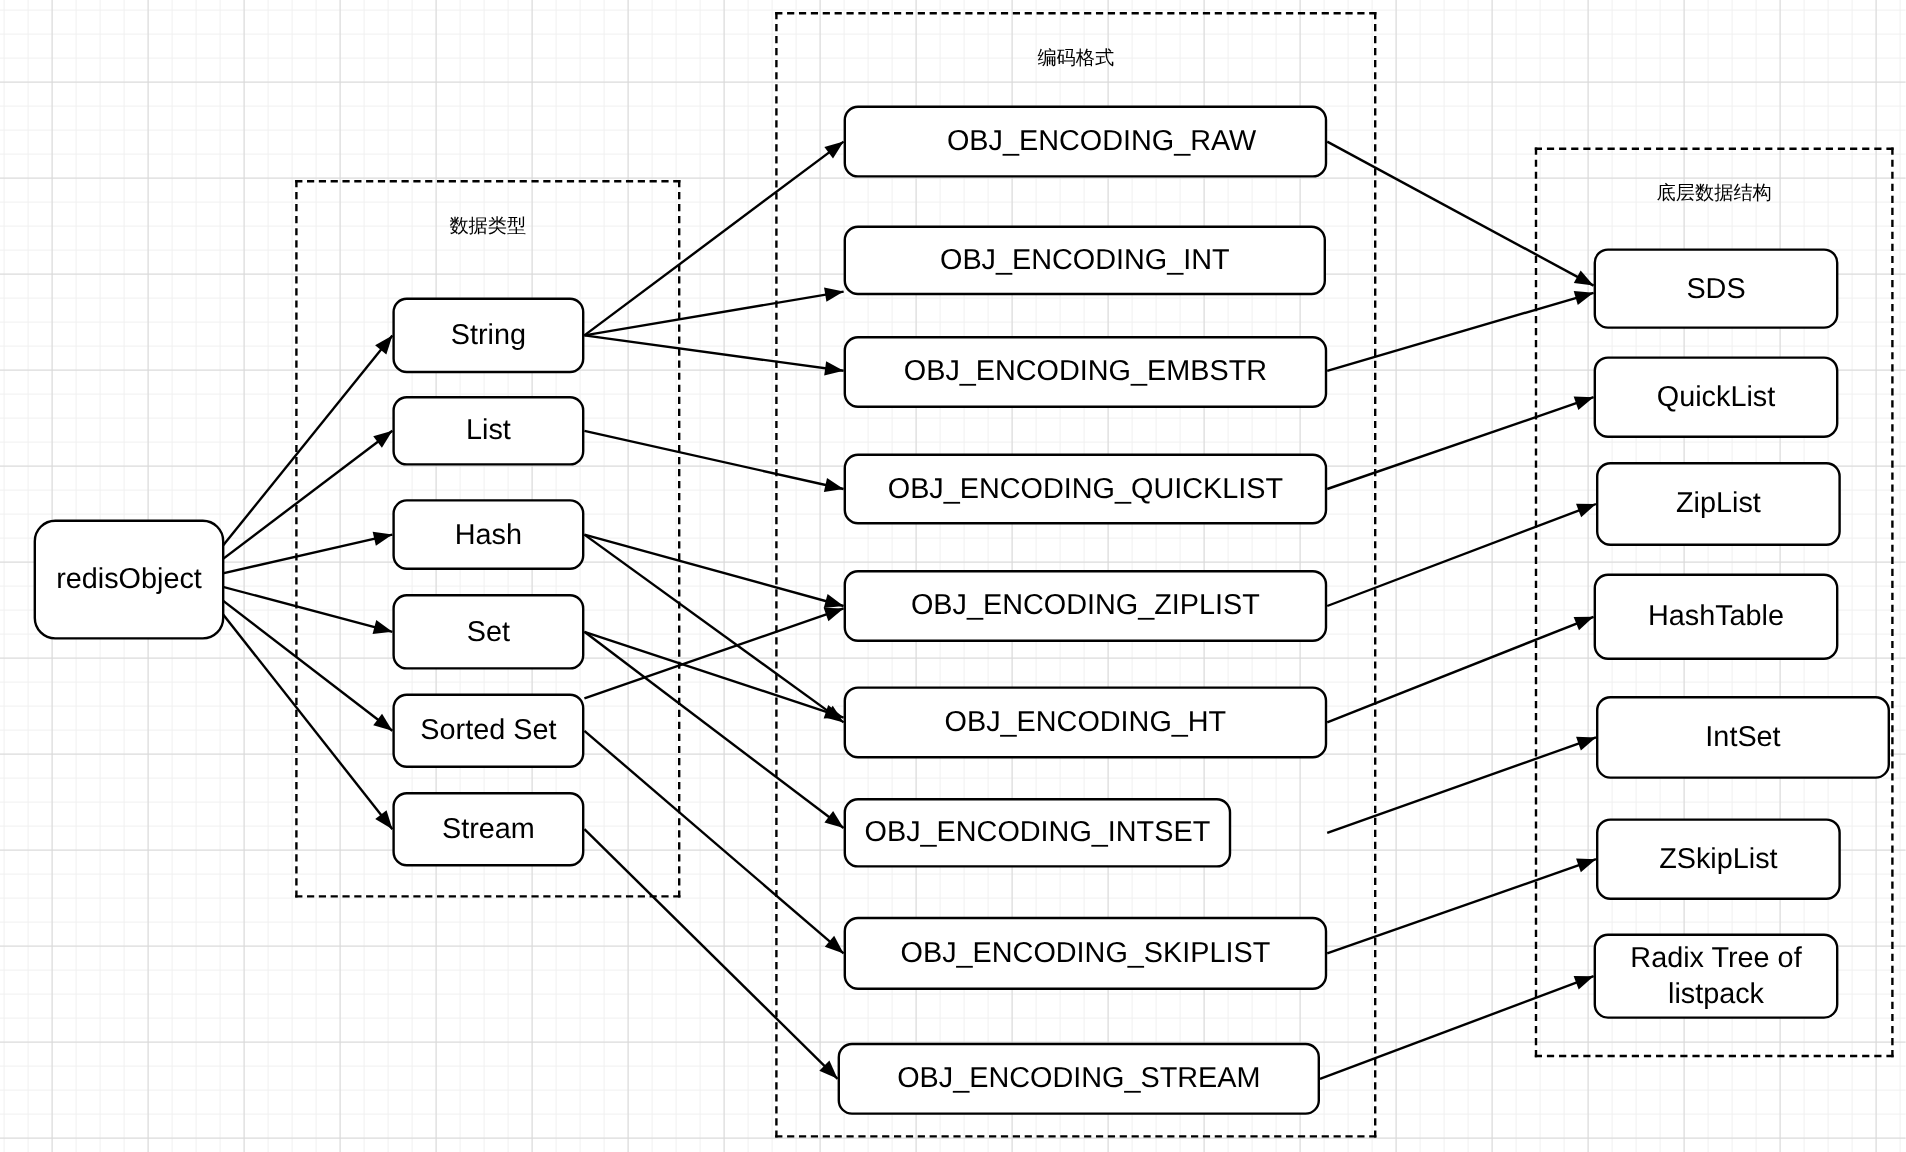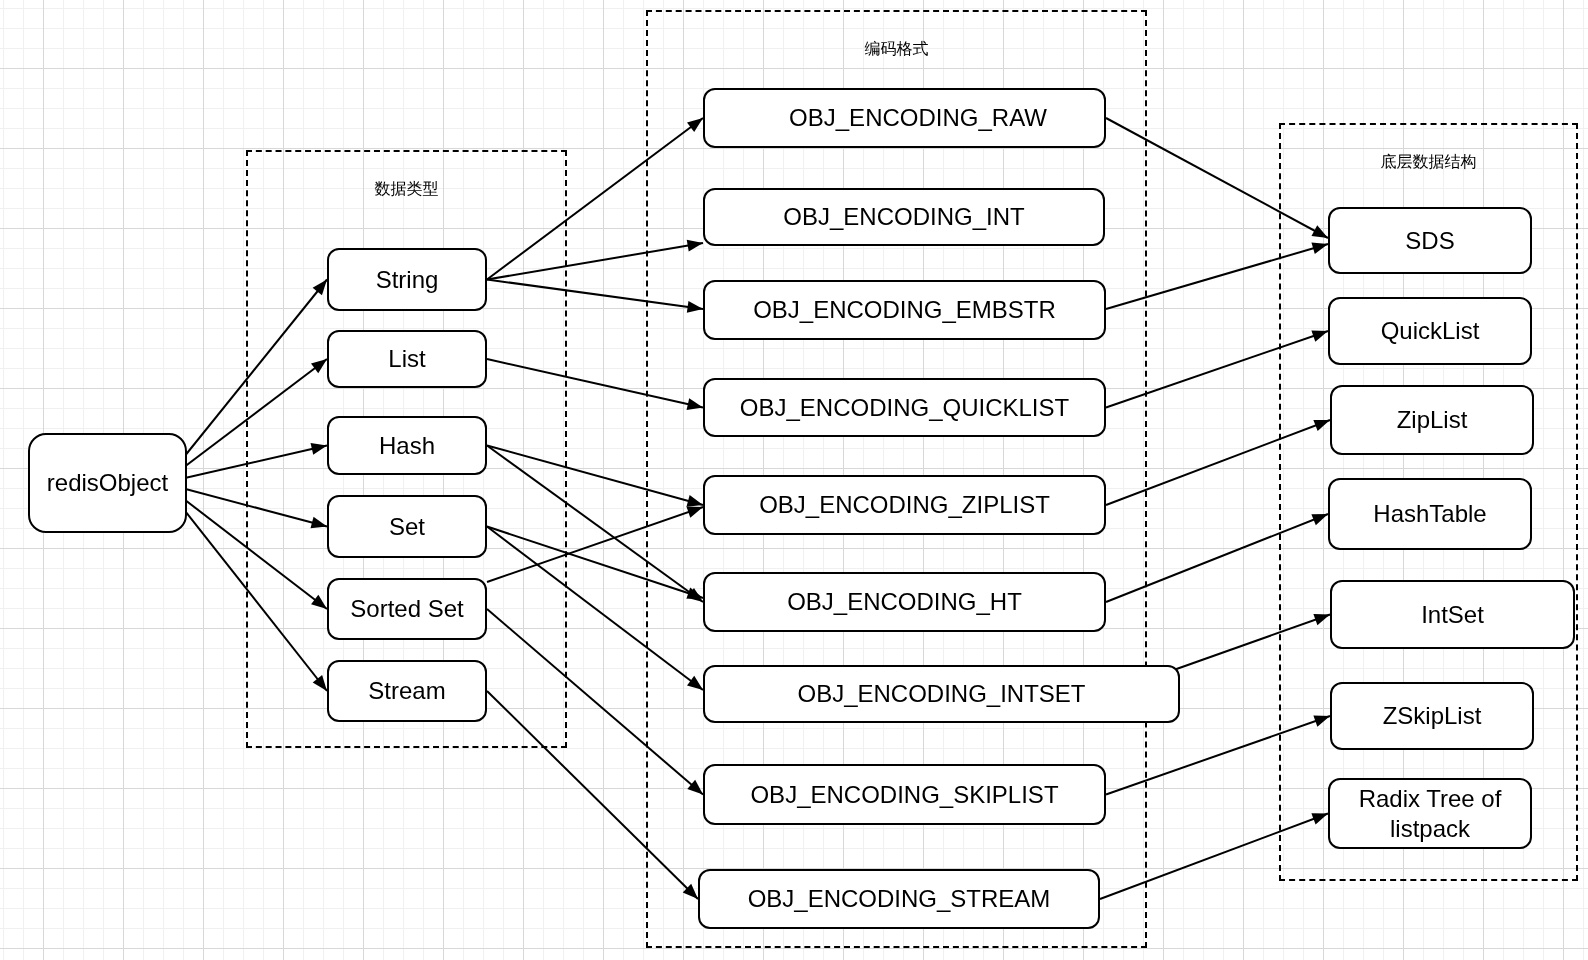--- a/index.html
+++ b/index.html
@@ -119,21 +119,21 @@
     </div>
     <div class="node" id="node-obj-encoding-quicklist" style="left: 703px; top: 378px; width: 403px; height: 59px;">
       <span>OBJ_ENCODING_QUICKLIST</span>
     </div>
     <div class="node" id="node-obj-encoding-ziplist" style="left: 703px; top: 475px; width: 403px; height: 60px;">
       <span>OBJ_ENCODING_ZIPLIST</span>
     </div>
     <div class="node" id="node-obj-encoding-ht" style="left: 703px; top: 572px; width: 403px; height: 60px;">
       <span>OBJ_ENCODING_HT</span>
     </div>
-    <div class="node" id="node-obj-encoding-intset" style="left: 703px; top: 665px; width: 477px; height: 58px;">
+    <div class="node" id="node-obj-encoding-intset" style="left: 703px; top: 665px; width: 323px; height: 58px;">
       <span>OBJ_ENCODING_INTSET</span>
     </div>
     <div class="node" id="node-obj-encoding-skiplist" style="left: 703px; top: 764px; width: 403px; height: 61px;">
       <span>OBJ_ENCODING_SKIPLIST</span>
     </div>
     <div class="node" id="node-obj-encoding-stream" style="left: 698px; top: 869px; width: 402px; height: 60px;">
       <span>OBJ_ENCODING_STREAM</span>
     </div>
     <div class="node" id="node-sds" style="left: 1328px; top: 207px; width: 204px; height: 67px;">
       <span>SDS</span>

